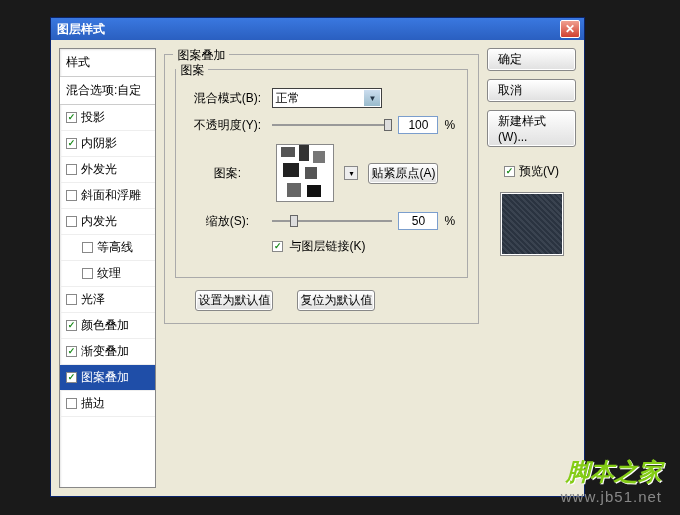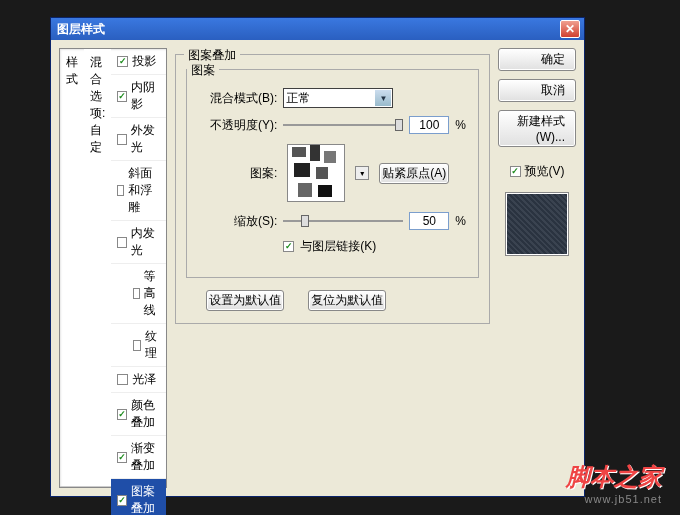--- a/index.html
+++ b/index.html
@@ -2,55 +2,55 @@
 <html><head>
 <meta charset="utf-8">
 <style>
 *{box-sizing:border-box;margin:0;padding:0;font-family:"Microsoft YaHei",SimSun,Arial,sans-serif;font-size:12px}
 body{background:#1a1a1a;width:680px;height:515px;position:relative;overflow:hidden}
 .dialog{position:absolute;left:50px;top:17px;width:535px;height:480px;background:#ece9d8;border:1px solid #0a246a}
 .titlebar{height:22px;background:linear-gradient(#3a78e0,#2a5fc0);display:flex;align-items:center;padding:0 4px;color:#fff;font-weight:bold}
 .titlebar .title{flex:1;padding-left:2px}
 .close-btn{width:20px;height:18px;background:linear-gradient(#f0a090,#d04030);border:1px solid #fff;border-radius:2px;color:#fff;display:flex;align-items:center;justify-content:center;font-weight:bold;cursor:pointer}
 .body{display:flex;padding:8px;gap:8px;height:calc(100% - 22px)}
-.left-panel{width:120px;border:1px solid #888;background:#fff;display:flex;flex-direction:row;box-shadow:inset 1px 1px 2px rgba(0,0,0,.1)}
+.left-panel{width:120px;border:1px solid #888;background:#fff;display:flex;flex-direction:column;box-shadow:inset 1px 1px 2px rgba(0,0,0,.1)}
 .left-hdr{padding:5px 6px;border-bottom:1px solid #ccc;font-weight:normal}
 .left-subhdr{padding:5px 6px;border-bottom:1px solid #ccc;background:#fff}
 .style-item{padding:4px 6px;border-bottom:1px solid #eee;display:flex;align-items:center;gap:4px;cursor:pointer}
 .style-item.indent{padding-left:22px}
 .style-item.selected{background:#1f4ea8;color:#fff}
 .cb{width:11px;height:11px;border:1px solid #888;background:#fff;display:inline-flex;align-items:center;justify-content:center;font-size:9px;line-height:1}
 .cb.on::after{content:"✓";color:#1a8a1a;font-weight:bold}
 .center{flex:1;position:relative}
 .fieldset{border:1px solid #aaa;padding:8px 10px 12px;margin-top:6px;position:relative}
 .fieldset>.legend{position:absolute;top:-8px;left:8px;background:#ece9d8;padding:0 4px}
 .inner-fs{border:1px solid #aaa;padding:10px 12px 14px;position:relative;margin-top:6px}
 .inner-fs>.legend{position:absolute;top:-8px;left:0;background:#ece9d8;padding:0 4px}
 .row{display:flex;align-items:center;gap:6px;margin:8px 0}
-.lbl{width:78px;text-align:right}
+.lbl{width:78px;text-align:center}
 .select{width:110px;height:20px;border:1px solid #404040;background:#fff;display:flex;align-items:center;padding:0 2px;position:relative}
 .select .arrow{position:absolute;right:1px;top:1px;width:16px;height:16px;background:linear-gradient(#cde,#9bc);display:flex;align-items:center;justify-content:center;font-size:8px;color:#234}
 .slider{width:120px;height:16px;position:relative}
 .slider .track{position:absolute;top:7px;left:0;right:0;height:2px;background:#999}
 .slider .thumb{position:absolute;top:2px;width:8px;height:12px;background:#ddd;border:1px solid #666}
 .numbox{width:40px;height:18px;border:1px solid #7b9ecd;background:#fff;text-align:center;line-height:16px}
 .swatch-row{display:flex;align-items:center;gap:10px;margin:10px 0}
 .swatch{width:58px;height:58px;border:1px solid #888;background:#fff;position:relative;overflow:hidden}
 .px{position:absolute;background:#555}
 .drop{width:14px;height:14px;border:1px solid #888;background:#eee;display:flex;align-items:center;justify-content:center;font-size:8px}
-.btn{border:1px solid #888;background:linear-gradient(#fff,#e0e0e0);border-radius:3px;text-align:right;padding:2px 10px;cursor:pointer;box-shadow:0 0 0 1px #fff inset}
+.btn{border:1px solid #888;background:linear-gradient(#fff,#e0e0e0);border-radius:3px;text-align:left;padding:2px 10px;cursor:pointer;box-shadow:0 0 0 1px #fff inset}
 .btn.small{padding:1px 2px}
 .btn-row{display:flex;gap:24px;margin-top:12px;justify-content:flex-start;padding-left:20px}
 .right{width:110px;display:flex;flex-direction:column;gap:8px;align-items:stretch}
 .right .btn{width:100%}
 .preview-ck{display:flex;align-items:center;gap:4px;justify-content:center;margin-top:8px}
 .preview-box{width:64px;height:64px;border:1px solid #888;background:repeating-linear-gradient(45deg,#2a3340 0 2px,#3a4350 2px 4px);margin:4px auto;box-shadow:inset 0 0 0 1px #fff}
 .watermark{position:absolute;right:18px;bottom:10px;text-align:right}
-.wm1{color:#ef4444;font-family:"KaiTi",serif;font-size:24px;font-style:italic;font-weight:bold;text-shadow:1px 1px 0 #fff}
-.wm2{color:#888;font-size:11px;letter-spacing:1px}
+.wm1{color:#84cc16;font-family:"KaiTi",serif;font-size:24px;font-style:italic;font-weight:bold;text-shadow:1px 1px 0 #fff}
+.wm2{color:#888;font-size:15px;letter-spacing:1px}
 </style>
 </head>
 <body>
 
 <div class="dialog">
   <div class="titlebar">
     <span class="title">图层样式</span>
     <div class="close-btn">
       <span>✕</span>
     </div>

